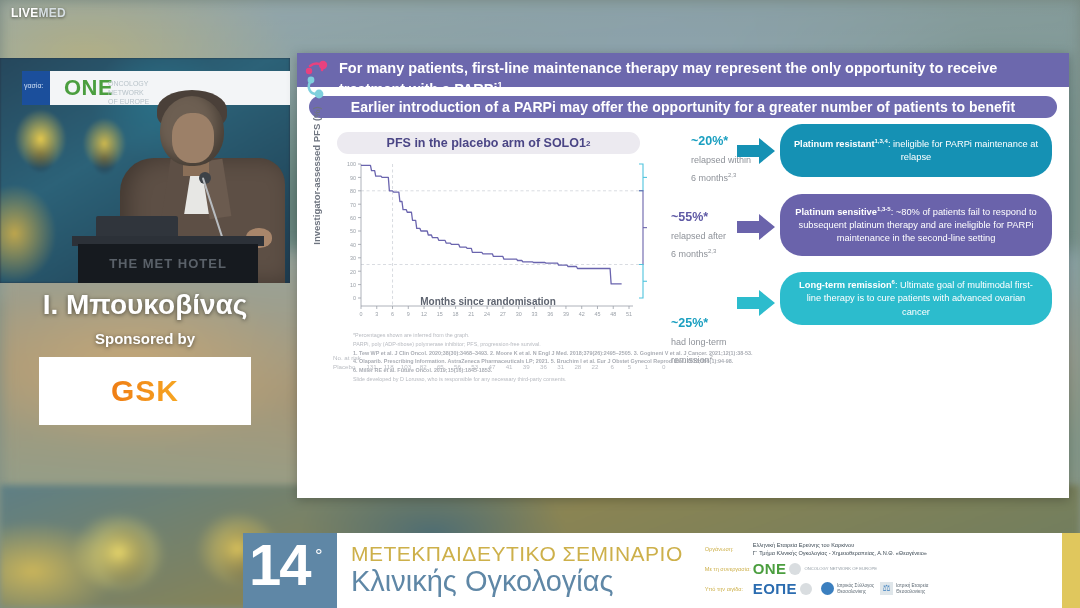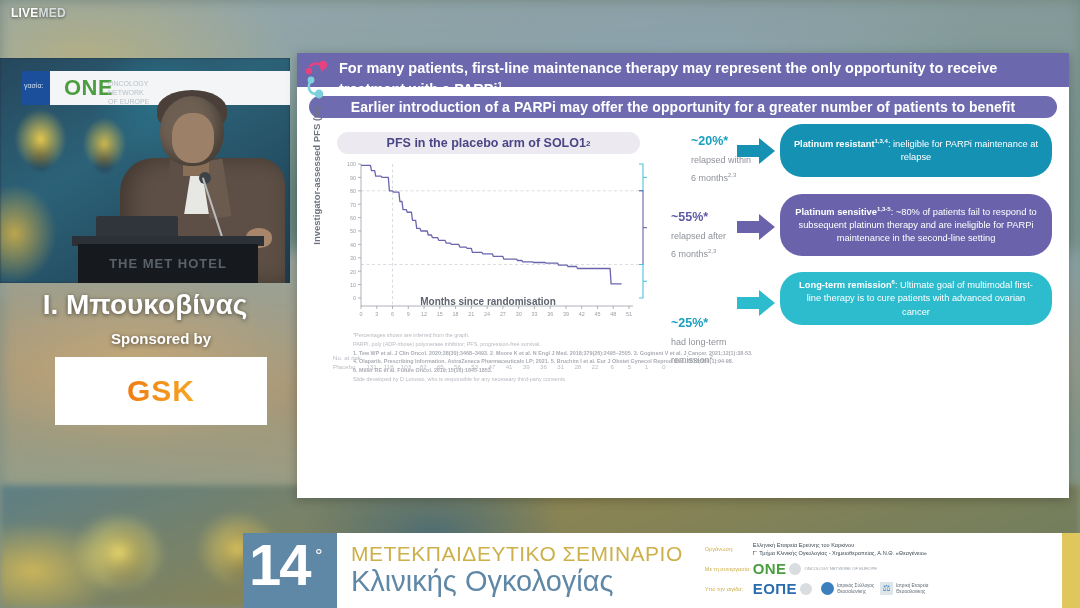--- a/index.html
+++ b/index.html
@@ -99,21 +99,21 @@
   .laptop { position:absolute; left:96px; top:158px; width:82px; height:26px; background:#30353c; border-radius:2px; }
   .laptop2 { position:absolute; left:90px; top:182px; width:96px; height:6px; background:#43484f; }
 
   #speaker-name {
     width:290px; text-align:center; color:#ffffff;
     font-size:28px; font-weight:bold; padding-top:6px;
     text-shadow:0 1px 4px rgba(0,0,0,.55);
   }
 
   
-  #sponsor { position:absolute; left:16px; top:330px; width:290px; z-index:20; text-align:center; }
+  #sponsor { position:absolute; left:0; top:330px; width:290px; z-index:20; text-align:center; }
   #sponsor-label { color:#fff; font-size:15px; font-weight:bold; text-shadow:0 1px 4px rgba(0,0,0,.55); }
   #sponsor-box { margin:10px auto 0; width:212px; height:68px; background:#fff; display:flex; align-items:center; justify-content:center; }
   #gsk { font-size:30px; font-weight:bold; color:#f08a1e; letter-spacing:1px;
          background:linear-gradient(90deg,#ef7d14,#f6a623); -webkit-background-clip:text; background-clip:text; color:transparent; }
 
   
   #slide {
     position:absolute; left:297px; top:53px; width:772px; height:445px;
     background:#ffffff; z-index:25; box-shadow:0 2px 10px rgba(0,0,0,.25);
     overflow:hidden;

